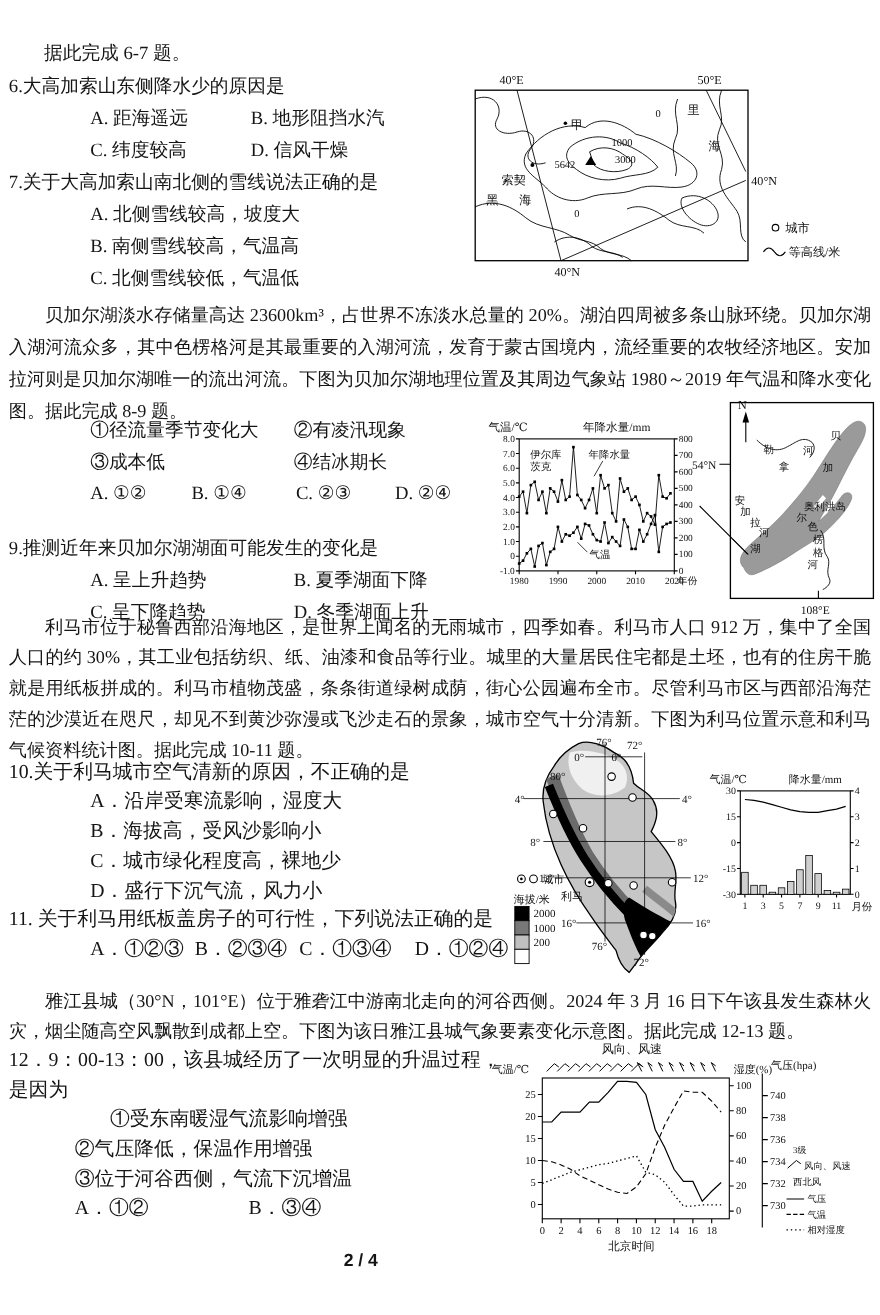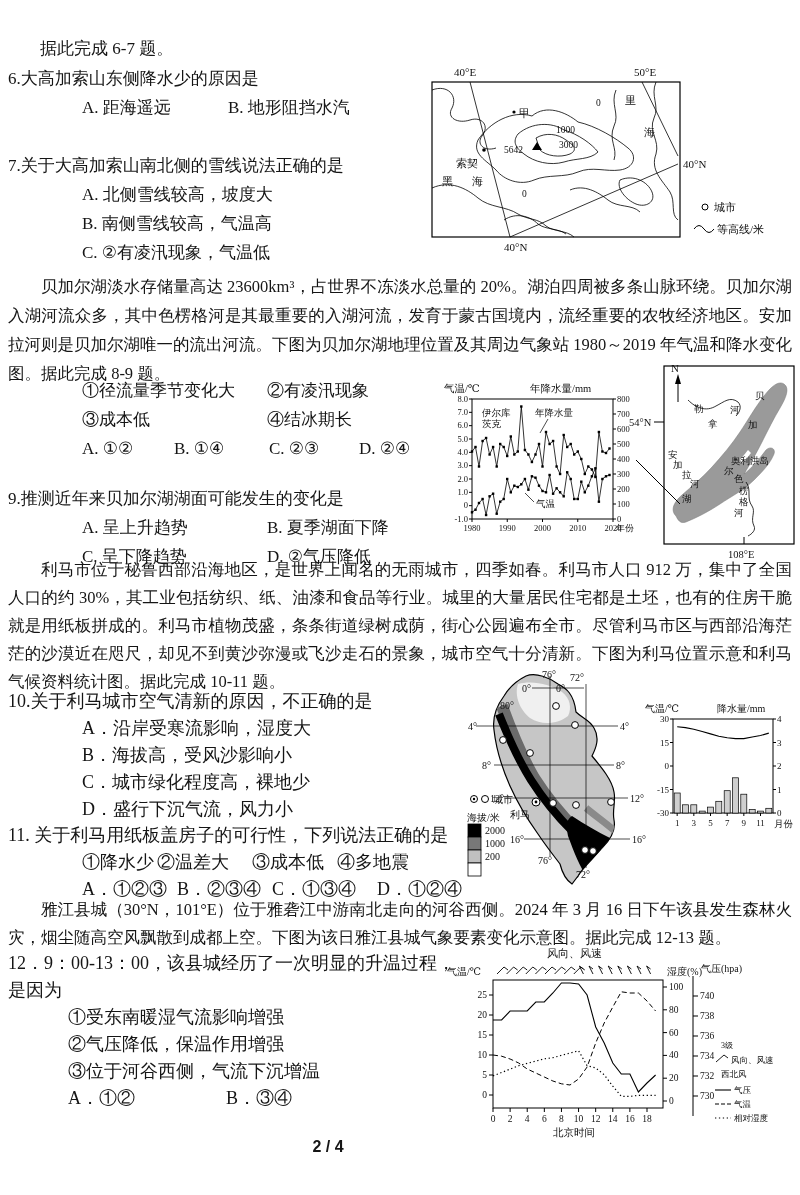--- a/index.html
+++ b/index.html
@@ -20,27 +20,31 @@
 <body>
 
 <div class="abs t" style="left:40px;top:34px">据此完成 6-7 题。</div>
 
 <div class="abs" style="left:8px;top:64px;width:430px">
   <div class="t">6.大高加索山东侧降水少的原因是</div>
   <div class="row t ind">
     <span style="width:146px">A. 距海遥远</span>
     <span>B. 地形阻挡水汽</span>
   </div>
+  <div class="row t ind">
+    <span style="width:146px">C. 纬度较高</span>
+    <span>D. 信风干燥</span>
+  </div>
 </div>
 
 <div class="abs" style="left:8px;top:151px;width:430px">
   <div class="t">7.关于大高加索山南北侧的雪线说法正确的是</div>
   <div class="t ind">A. 北侧雪线较高，坡度大</div>
   <div class="t ind">B. 南侧雪线较高，气温高</div>
-  <div class="t ind">C. ②有凌汛现象，气温低</div>
+  <div class="t ind">C. 北侧雪线较低，气温低</div>
 </div>
 
 <div class="abs" style="left:420px;top:60px">
   <svg width="380" height="200" viewBox="0 0 380 200">
     <rect x="12" y="22" width="248" height="155" fill="none" stroke="#000" stroke-width="1.2"></rect>
 
     <line x1="50" y1="22" x2="90" y2="177" stroke="#000" stroke-width="0.8"></line>
     <line x1="222" y1="22" x2="258" y2="96" stroke="#000" stroke-width="0.8"></line>
     <line x1="258" y1="104" x2="90" y2="177" stroke="#000" stroke-width="0.8"></line>
 
@@ -103,21 +107,21 @@
 </div>
 
 <div class="abs" style="left:8px;top:484px;width:430px">
   <div class="t">9.推测近年来贝加尔湖湖面可能发生的变化是</div>
   <div class="row t ind">
     <span style="width:185px">A. 呈上升趋势</span>
     <span>B. 夏季湖面下降</span>
   </div>
   <div class="row t ind">
     <span style="width:185px">C. 呈下降趋势</span>
-    <span>D. ②气压降低</span>
+    <span>D. 冬季湖面上升</span>
   </div>
 </div>
 
 <div class="abs" style="left:438px;top:381px">
   <svg id="svg-baikal" width="210" height="168" viewBox="0 0 210 168">
     <text x="6" y="11" font-size="10.5">气温/℃</text>
     <text x="92" y="11" font-size="10.5">年降水量/mm</text>
     <text x="44" y="35" font-size="9.5">伊尔库</text>
     <text x="44" y="46" font-size="9.5">茨克</text>
     <text x="97" y="35" font-size="9.5">年降水量</text>
@@ -304,26 +308,20 @@
   <div class="t27">10.关于利马城市空气清新的原因，不正确的是</div>
   <div class="t27 ind">A．沿岸受寒流影响，湿度大</div>
   <div class="t27 ind">B．海拔高，受风沙影响小</div>
   <div class="t27 ind">C．城市绿化程度高，裸地少</div>
   <div class="t27 ind">D．盛行下沉气流，风力小</div>
 </div>
 
 <div class="abs" style="left:8px;top:822px;width:460px">
   <div class="t27">11. 关于利马用纸板盖房子的可行性，下列说法正确的是</div>
   <div class="row t27 ind">
-    <span style="width:75px">①降水少</span>
-    <span style="width:95px">②温差大</span>
-    <span style="width:85px">③成本低</span>
-    <span>④多地震</span>
-  </div>
-  <div class="row t27 ind">
     <span style="width:95px">A．①②③</span>
     <span style="width:95px">B．②③④</span>
     <span style="width:105px">C．①③④</span>
     <span>D．①②④</span>
   </div>
 </div>
 
 <div class="abs" style="left:466px;top:668px">
   <svg width="184" height="234" viewBox="0 0 184 234">
     <defs>
@@ -449,21 +447,21 @@
       <rect x="122.8" y="107.3" width="6" height="4.7" fill="#cfcfcf" stroke="#000" stroke-width="0.7"></rect>
       <polyline points="34.2,25.8 42.5,26.6 50.8,28.2 59.2,30.5 67.5,32.9 75.8,35.2 84.2,36.8 92.5,37.6 100.8,37.6 109.2,36.0 117.5,34.5 125.8,32.1" fill="none" stroke="#000" stroke-width="1.1"></polyline>
     </svg>
 </div>
 
 <div class="abs para28" style="left:8px;top:896px;width:784px">雅江县城（30°N，101°E）位于雅砻江中游南北走向的河谷西侧。2024 年 3 月 16 日下午该县发生森林火灾，烟尘随高空风飘散到成都上空。下图为该日雅江县城气象要素变化示意图。据此完成 12-13 题。</div>
 
 <div class="abs" style="left:8px;top:950px;width:460px">
   <div class="t27">12．9：00-13：00，该县城经历了一次明显的升温过程，</div>
   <div class="t27">是因为</div>
-  <div class="t27" style="margin-left:60px">①受东南暖湿气流影响增强</div>
+  <div class="t27" style="margin-left:92px">①受东南暖湿气流影响增强</div>
   <div class="t27" style="margin-left:60px">②气压降低，保温作用增强</div>
   <div class="t27" style="margin-left:60px">③位于河谷西侧，气流下沉增温</div>
   <div class="row t27" style="margin-left:60px">
     <span style="width:158px">A．①②</span>
     <span>B．③④</span>
   </div>
 </div>
 
 <div class="abs" style="left:435px;top:944px">
   <svg id="svg-yajiang" width="365" height="200" viewBox="0 0 365 200">

